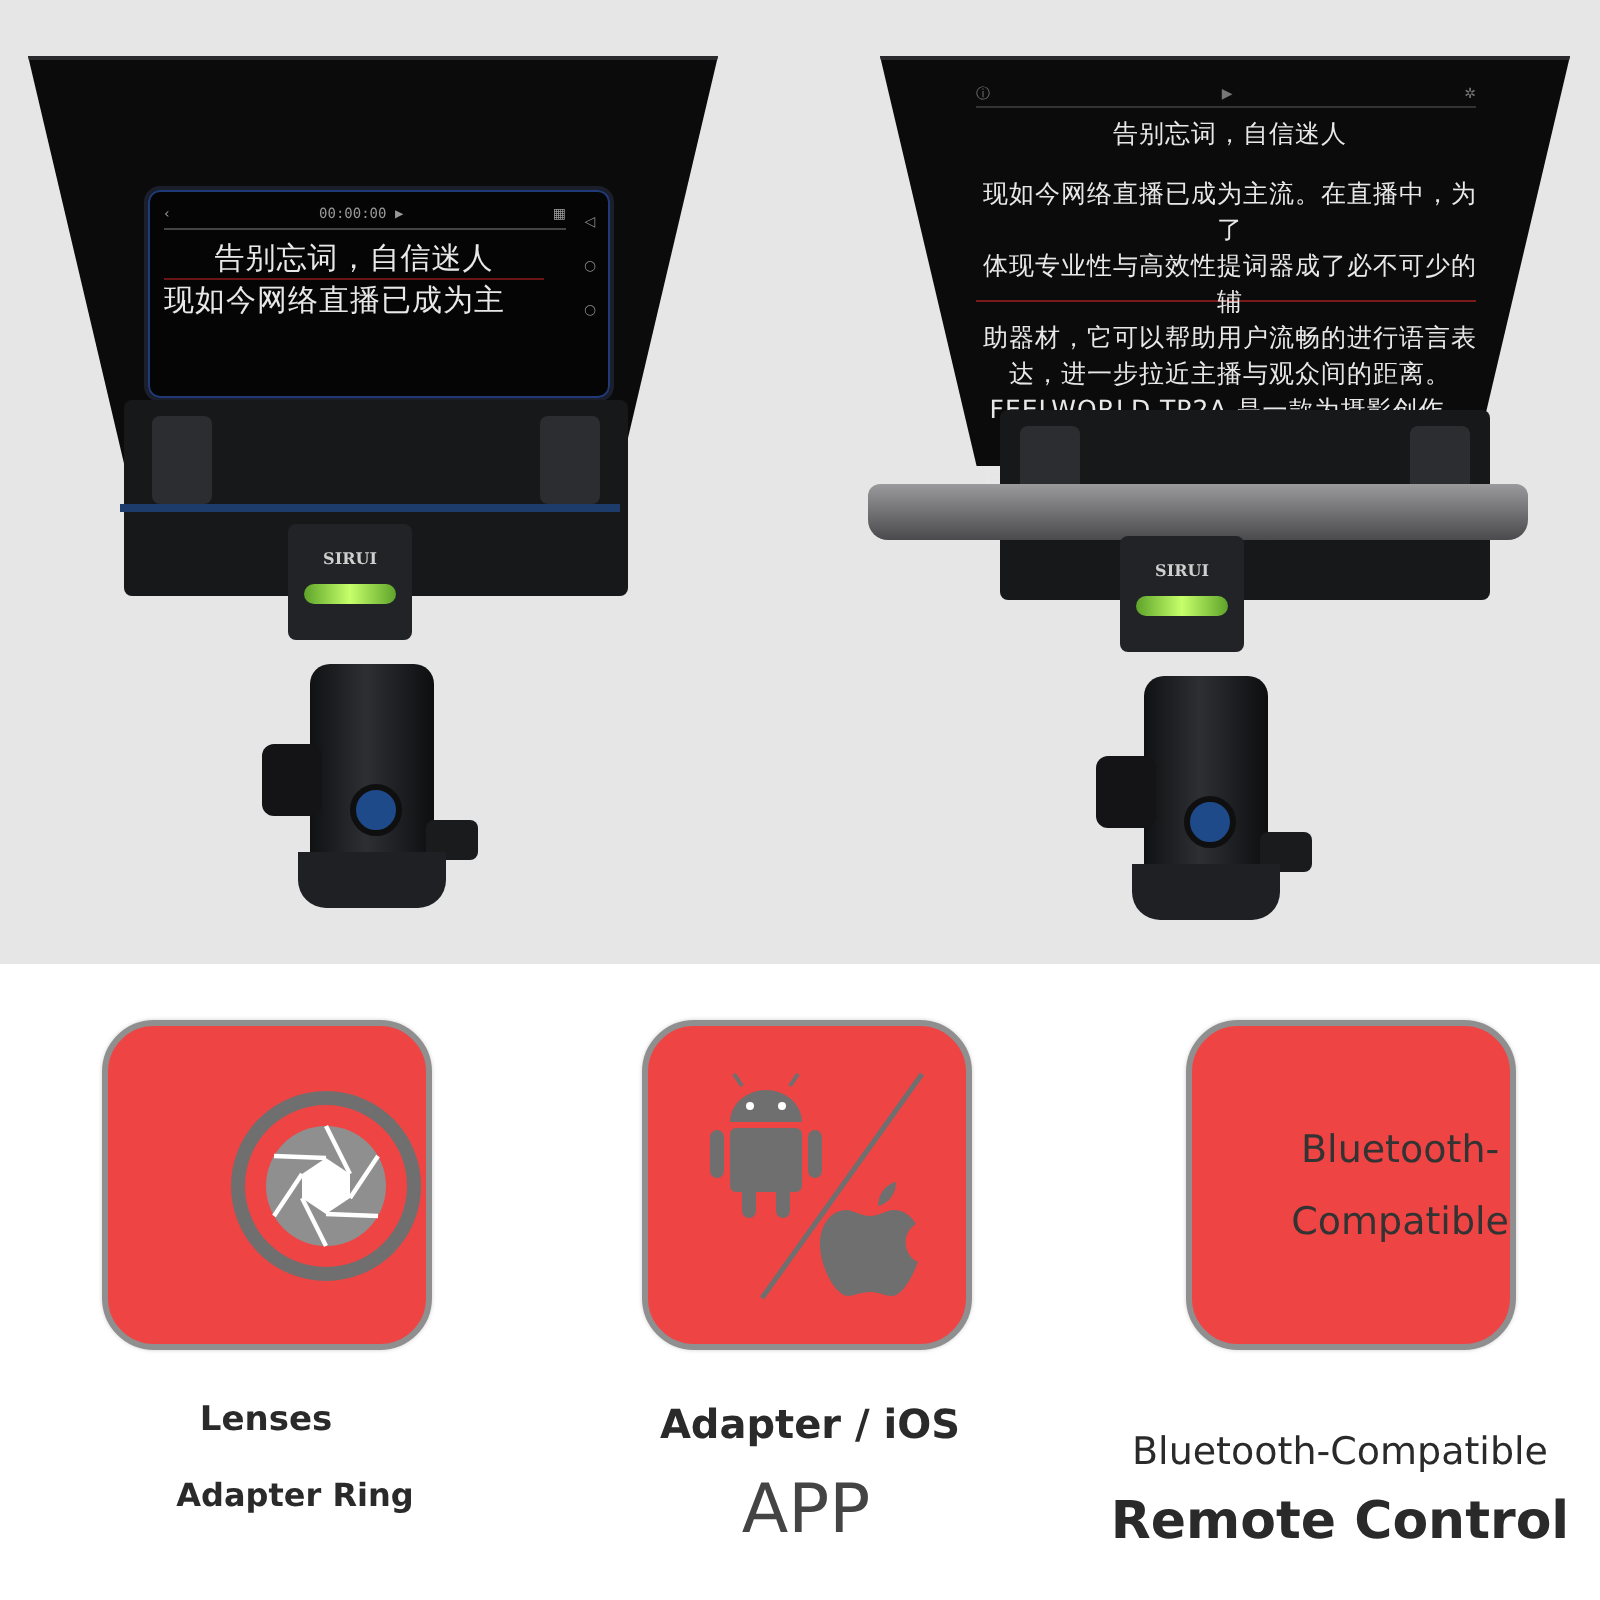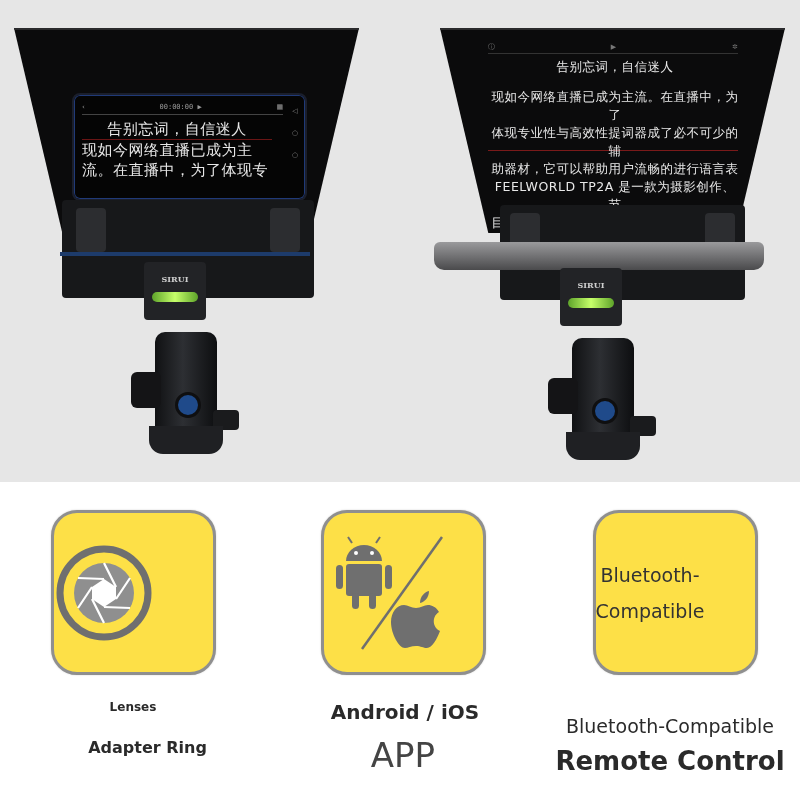--- a/index.html
+++ b/index.html
@@ -54,25 +54,25 @@
   .knob-big { position:absolute; left: -24px; top: 40px; width: 30px; height: 36px; background:#141416; border-radius: 6px; }
   .knob-blue { position:absolute; left: 20px; top: 60px; width: 26px; height: 26px; border-radius: 50%; background: #1f4a8a; border: 3px solid #0f0f10; }
   .knob-small { position:absolute; right: -22px; top: 78px; width: 26px; height: 20px; background:#1a1b1d; border-radius: 4px; }
   .base-ring { position:absolute; left: -6px; bottom: -2px; width: 74px; height: 28px; background: #1f2023; border-radius: 0 0 14px 14px; }
 
   
   .feature { position: absolute; top: 510px; width: 170px; text-align: center; }
   .feature.f1 { left: 48px; }
   .feature.f2 { left: 318px; }
   .feature.f3 { left: 590px; }
-  .tile { width: 165px; height: 165px; margin: 0 auto; border: 3px solid #8f8f8f; border-radius: 26px; background: #fde047; position: relative; display:flex; align-items:center; justify-content:flex-start; box-shadow: 0 0 2px #d0d0d0; }
+  .tile { width: 165px; height: 165px; margin: 0 auto; border: 3px solid #8f8f8f; border-radius: 26px; background: #ef4444; position: relative; display:flex; align-items:center; justify-content:flex-end; box-shadow: 0 0 2px #d0d0d0; }
   .tile svg { display:block; }
   .tile-text { color: #333; font-family: "DejaVu Sans", sans-serif; font-size: 19px; line-height: 36px; font-weight: normal; }
 
-  .cap-small { position:absolute; top: 700px; font-size: 12px; font-weight: bold; color: #2a2a2a; text-align:center; }
+  .cap-small { position:absolute; top: 700px; font-size: 17px; font-weight: bold; color: #2a2a2a; text-align:center; }
   .cap-big { position:absolute; top: 738px; font-size: 16px; font-weight: bold; color: #2a2a2a; text-align:center; }
   .c1-small { left: 48px; width: 170px; }
   .c1-big { left: 40px; width: 215px; }
   .c2-small { left: 300px; width: 210px; font-size: 20px; }
   .c2-big { left: 318px; width: 170px; font-weight: normal; font-size: 34px; color: #444; top: 735px; }
   .c3-small { left: 540px; width: 260px; font-weight: normal; font-size: 19px; top: 715px; }
   .c3-big { left: 540px; width: 260px; font-size: 26px; top: 746px; }
 </style>
 </head>
 <body>
@@ -88,21 +88,20 @@
         <span>▦</span>
       </div>
       <div class="side-icons">
         <span>◁</span>
         <span>○</span>
         <span>○</span>
       </div>
       <div class="prompt-text">
         <span class="prompt-title">告别忘词，自信迷人</span>
         <div>现如今网络直播已成为主</div>
-        <div>流。在直播中，为了体现专</div>
       </div>
     </div>
     <div class="frame-base">
       <div class="clip" style="left:14px"></div>
       <div class="clip" style="right:14px"></div>
     </div>
     <div class="plate"></div>
     <div class="mount">
       <div class="brand">SIRUI</div>
       <div class="level"></div>
@@ -122,20 +121,21 @@
         <span>ⓘ</span>
         <span>▶</span>
         <span>✲</span>
       </div>
       <div class="redline"></div>
       <div class="prompt-text">
         <span class="prompt-title">告别忘词，自信迷人</span>
         <div>现如今网络直播已成为主流。在直播中，为了</div>
         <div>体现专业性与高效性提词器成了必不可少的辅</div>
         <div>助器材，它可以帮助用户流畅的进行语言表</div>
+        <div>达，进一步拉近主播与观众间的距离。</div>
         <div>FEELWORLD TP2A 是一款为摄影创作、节</div>
         <div>目录制，直播录制研发的轻量级便携式提词</div>
       </div>
     </div>
     <div class="frame-base">
       <div class="clip" style="left:10px"></div>
       <div class="clip" style="right:10px"></div>
     </div>
     <div class="tablet"></div>
     <div class="mount">
@@ -187,21 +187,21 @@
         <rect x="45" y="70" width="7" height="16" rx="3.5"></rect>
       </g>
       <line x1="118" y1="14" x2="38" y2="126" stroke="#6f6f6f" stroke-width="2.5"></line>
       <g fill="#6f6f6f">
         <path d="M104 82 c-4 0 -7 3 -12 3 c-5 0 -8 -3 -12 -3 c-7 0 -13 7 -13 17 c0 12 8 26 14 26 c3 0 6 -2 11 -2 c5 0 7 2 11 2 c5 0 10 -9 13 -17 c-7 -3 -9 -14 -1 -19 c-3 -5 -7 -7 -11 -7 z"></path>
         <path d="M96 80 c0 -6 4 -11 9 -12 c0 6 -4 11 -9 12 z"></path>
       </g>
     </svg>
   </div>
 </div>
-<div class="cap-small c2-small">Android / iOS</div>
+<div class="cap-small c2-small">Adapter / iOS</div>
 <div class="cap-big c2-big">APP</div>
 
 <div class="feature f3">
   <div class="tile">
     <div class="tile-text">
       <div>Bluetooth-</div>
       <div>Compatible</div>
     </div>
   </div>
 </div>

